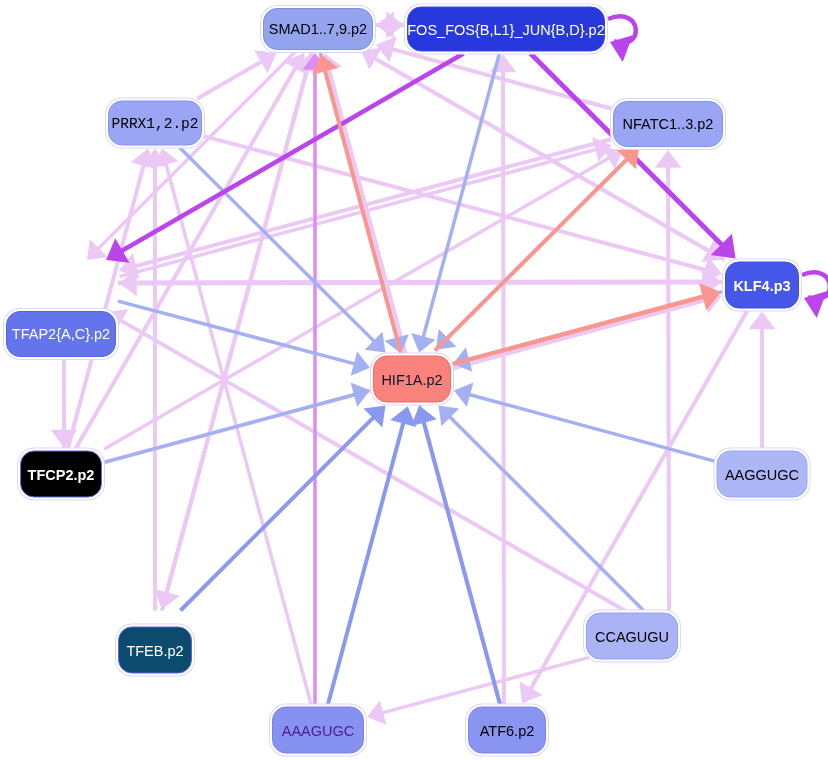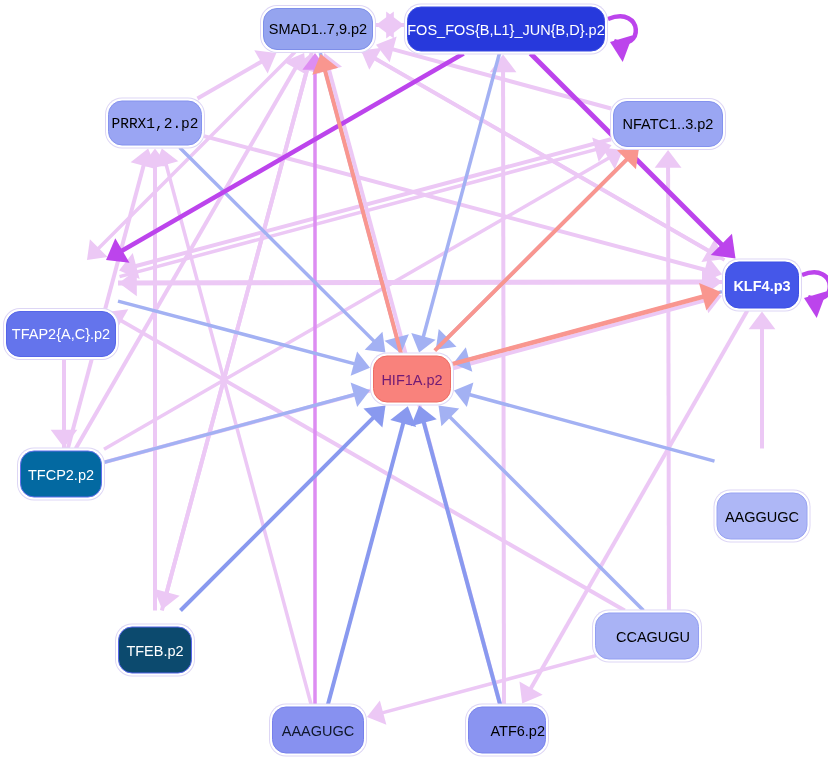--- a/index.html
+++ b/index.html
@@ -129,35 +129,35 @@
       </div>
       <div class="node" style="left: 668px; top: 124px; width: 108px; height: 44px; background: rgb(154, 166, 243); color: rgb(0, 0, 0); border: 1px solid rgb(132, 146, 238); text-align: right;">
         <span>NFATC1..3.p2</span>
       </div>
       <div class="node" style="left: 61px; top: 286px; width: 108px; height: 44px; background: rgb(100, 116, 236); color: rgb(255, 255, 255); border: 1px solid rgb(85, 101, 232); margin-top: 48px;">
         <span>TFAP2{A,C}.p2</span>
       </div>
       <div class="node" style="left: 762px; top: 285px; width: 72px; height: 45px; background: rgb(69, 87, 233); color: rgb(255, 255, 255); border: 1px solid rgb(60, 78, 229); font-weight: bold;">
         <span>KLF4.p3</span>
       </div>
-      <div class="node" style="left: 412px; top: 379px; width: 76px; height: 45px; background: rgb(249, 130, 124); color: #701a75; border: 1px solid rgb(238, 107, 99);">
+      <div class="node" style="left: 412px; top: 379px; width: 76px; height: 45px; background: rgb(249, 130, 124); color: #0f172a; border: 1px solid rgb(238, 107, 99);">
         <span>HIF1A.p2</span>
       </div>
-      <div class="node" style="left: 61px; top: 474px; width: 80px; height: 45px; background: #0369a1; color: rgb(255, 255, 255); border: 1px solid rgb(95, 111, 235);">
+      <div class="node" style="left: 61px; top: 474px; width: 80px; height: 45px; background: #000000; color: rgb(255, 255, 255); border: 1px solid rgb(95, 111, 235); font-weight: bold;">
         <span>TFCP2.p2</span>
       </div>
-      <div class="node" style="left: 762px; top: 474px; width: 89px; height: 45px; background: rgb(174, 183, 246); color: rgb(0, 0, 0); border: 1px solid rgb(152, 163, 242); margin-top: 42px;">
+      <div class="node" style="left: 762px; top: 474px; width: 89px; height: 45px; background: rgb(174, 183, 246); color: rgb(0, 0, 0); border: 1px solid rgb(152, 163, 242);">
         <span>AAGGUGC</span>
       </div>
       <div class="node" style="left: 155px; top: 636px; width: 72px; height: 45px; background: #0c4a6e; color: rgb(255, 255, 255); border: 1px solid rgb(87, 102, 234); margin-top: 14px;">
         <span>TFEB.p2</span>
       </div>
-      <div class="node" style="left: 647px; top: 636px; width: 90px; height: 45px; background: rgb(169, 179, 245); color: rgb(0, 0, 0); border: 1px solid rgb(147, 159, 242); padding-left: 12px;">
+      <div class="node" style="left: 632px; top: 636px; width: 90px; height: 45px; background: rgb(169, 179, 245); color: rgb(0, 0, 0); border: 1px solid rgb(147, 159, 242);">
         <span>CCAGUGU</span>
       </div>
-      <div class="node" style="left: 318px; top: 730px; width: 90px; height: 45px; background: rgb(135, 145, 240); color: #0f172a; border: 1px solid rgb(118, 128, 236);">
+      <div class="node" style="left: 318px; top: 730px; width: 90px; height: 45px; background: rgb(135, 145, 240); color: #4c1d95; border: 1px solid rgb(118, 128, 236);">
         <span>AAAGUGC</span>
       </div>
-      <div class="node" style="left: 507px; top: 730px; width: 76px; height: 45px; background: rgb(138, 148, 241); color: rgb(0, 0, 0); border: 1px solid rgb(121, 131, 237); justify-content: flex-end;">
+      <div class="node" style="left: 507px; top: 730px; width: 76px; height: 45px; background: rgb(138, 148, 241); color: rgb(0, 0, 0); border: 1px solid rgb(121, 131, 237);">
         <span>ATF6.p2</span>
       </div>
     </div>
 </div>
 
 </body></html>

